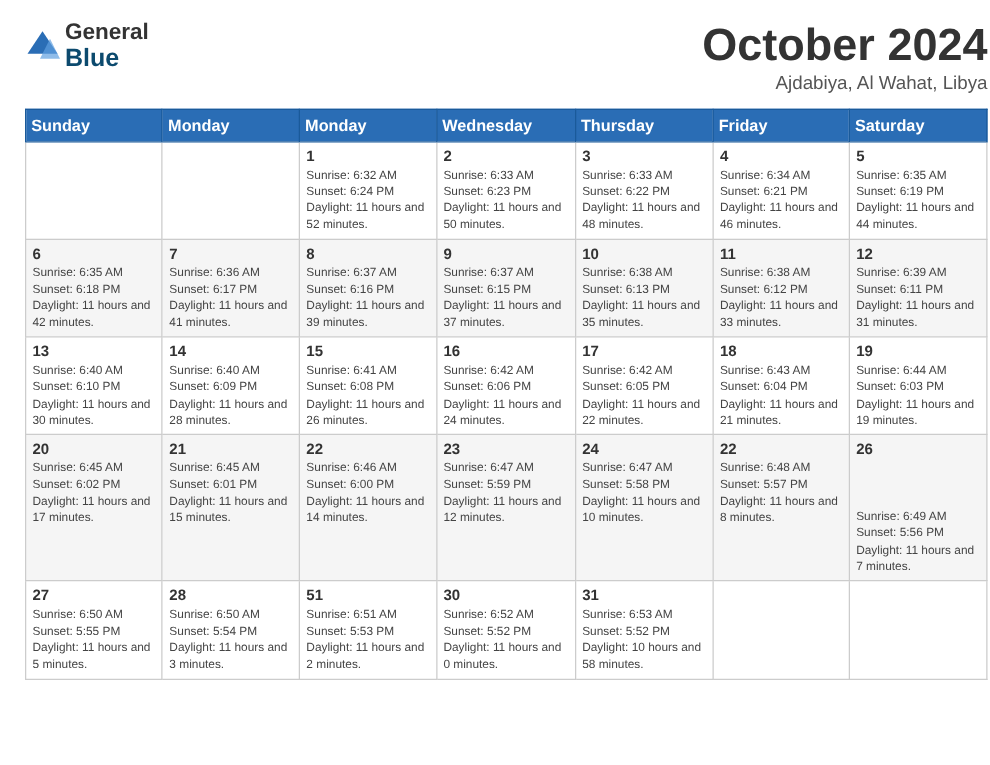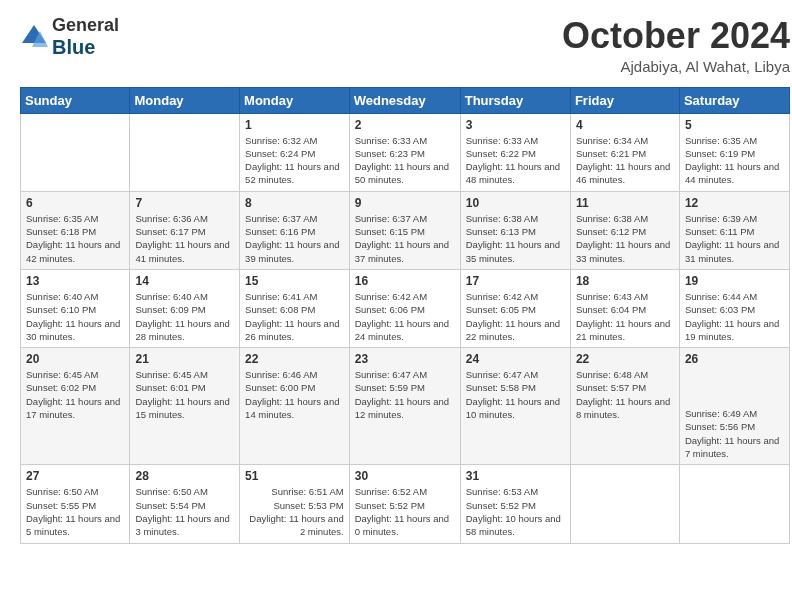--- a/index.html
+++ b/index.html
@@ -309,21 +309,21 @@
 Daylight: 11 hours and 5 minutes.</div>
           </td>
           <td>
             <span class="day-num">28</span>
             <div class="cell-info" style="white-space: pre-line;">Sunrise: 6:50 AM
 Sunset: 5:54 PM
 Daylight: 11 hours and 3 minutes.</div>
           </td>
           <td>
             <span class="day-num">51</span>
-            <div class="cell-info" style="white-space: pre-line; text-align: right;">Sunrise: 6:51 AM
+            <div class="cell-info" style="white-space: pre-line;">Sunrise: 6:51 AM
 Sunset: 5:53 PM
 Daylight: 11 hours and 2 minutes.</div>
           </td>
           <td>
             <span class="day-num">30</span>
             <div class="cell-info" style="white-space: pre-line;">Sunrise: 6:52 AM
 Sunset: 5:52 PM
 Daylight: 11 hours and 0 minutes.</div>
           </td>
           <td>

